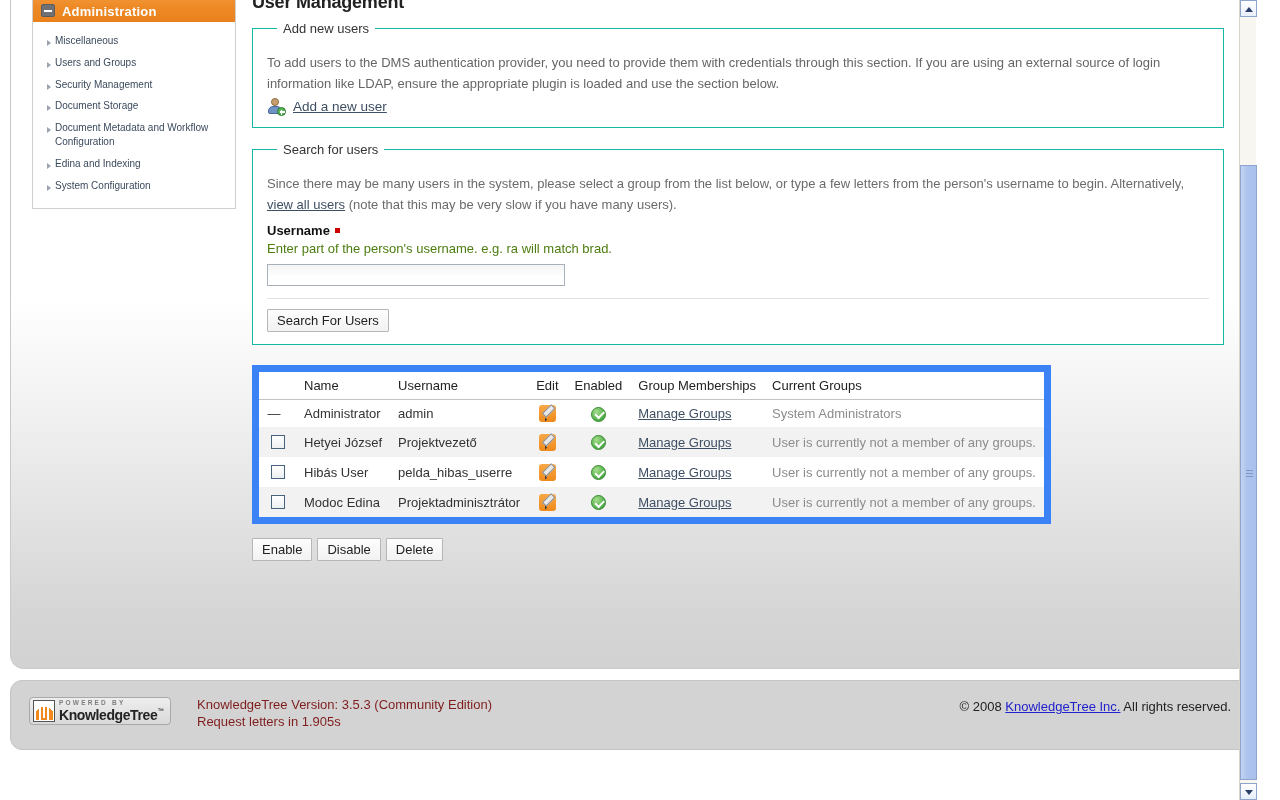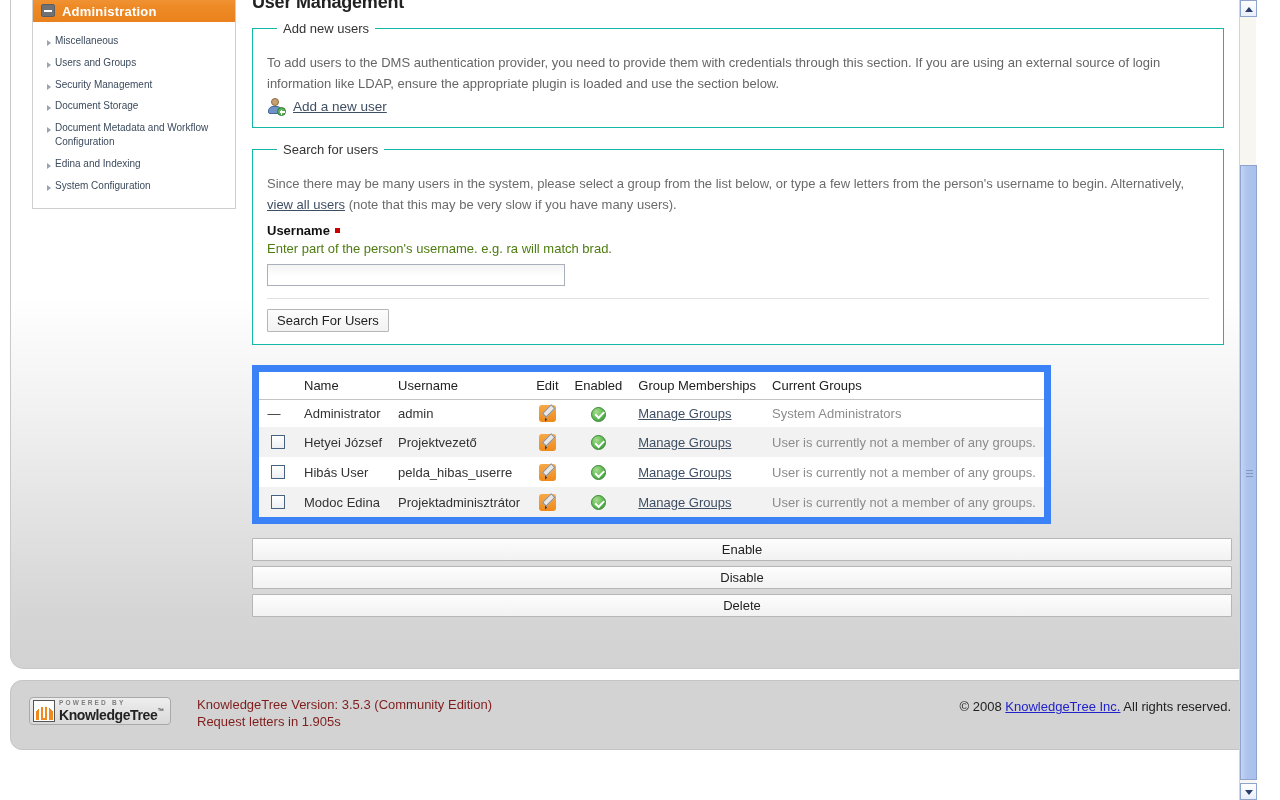--- a/index.html
+++ b/index.html
@@ -237,21 +237,21 @@
   }
   .check-icon::after {
     content: ""; position: absolute;
     left: 3px; top: 3.5px; width: 7px; height: 3.5px;
     border-left: 2px solid #ffffff; border-bottom: 2px solid #ffffff;
     transform: rotate(-45deg);
   }
 
   a.manage { color: #3f4f63; text-decoration: underline; cursor: pointer; }
 
-  #table-actions { margin-top: 14px; display: flex; gap: 5px; flex-direction: column; }
+  #table-actions { margin-top: 14px; display: flex; gap: 5px; }
 
   
   #footer {
     position: absolute;
     left: 10px; top: 680px;
     width: 1240px; height: 70px;
     background: #d3d3d3;
     border-radius: 12px;
     border: 1px solid #c4c4c4;
     display: flex;

